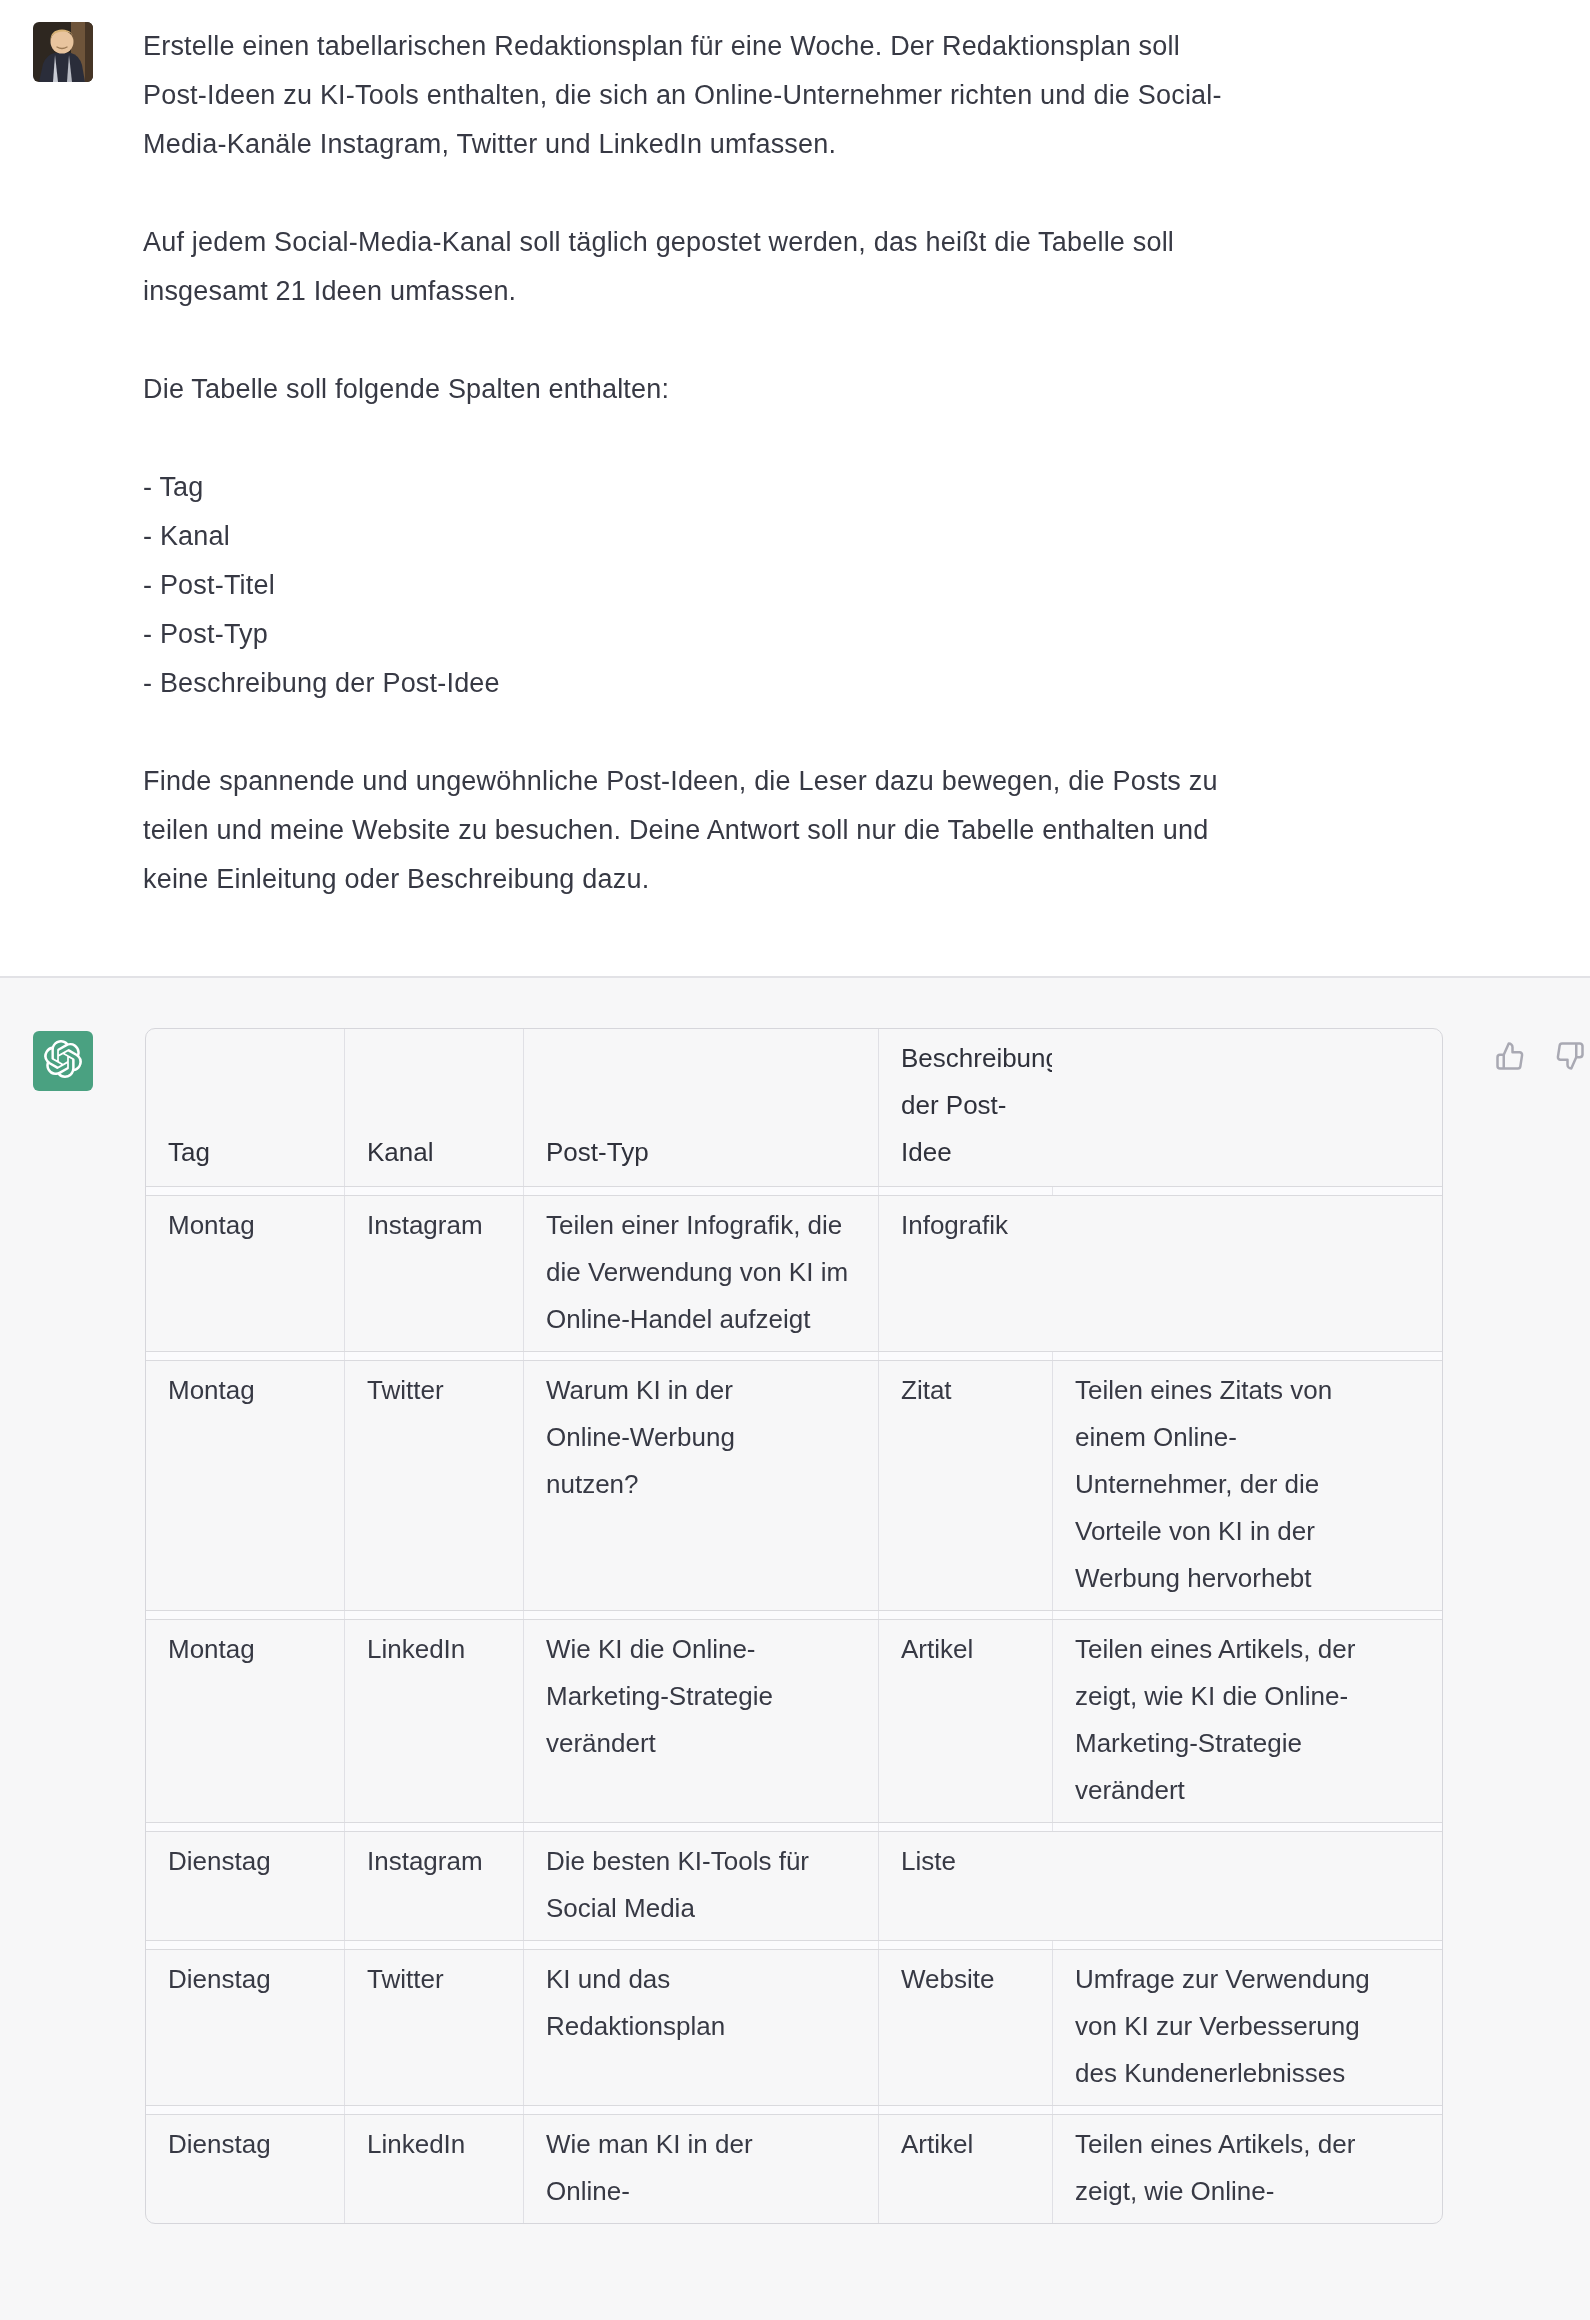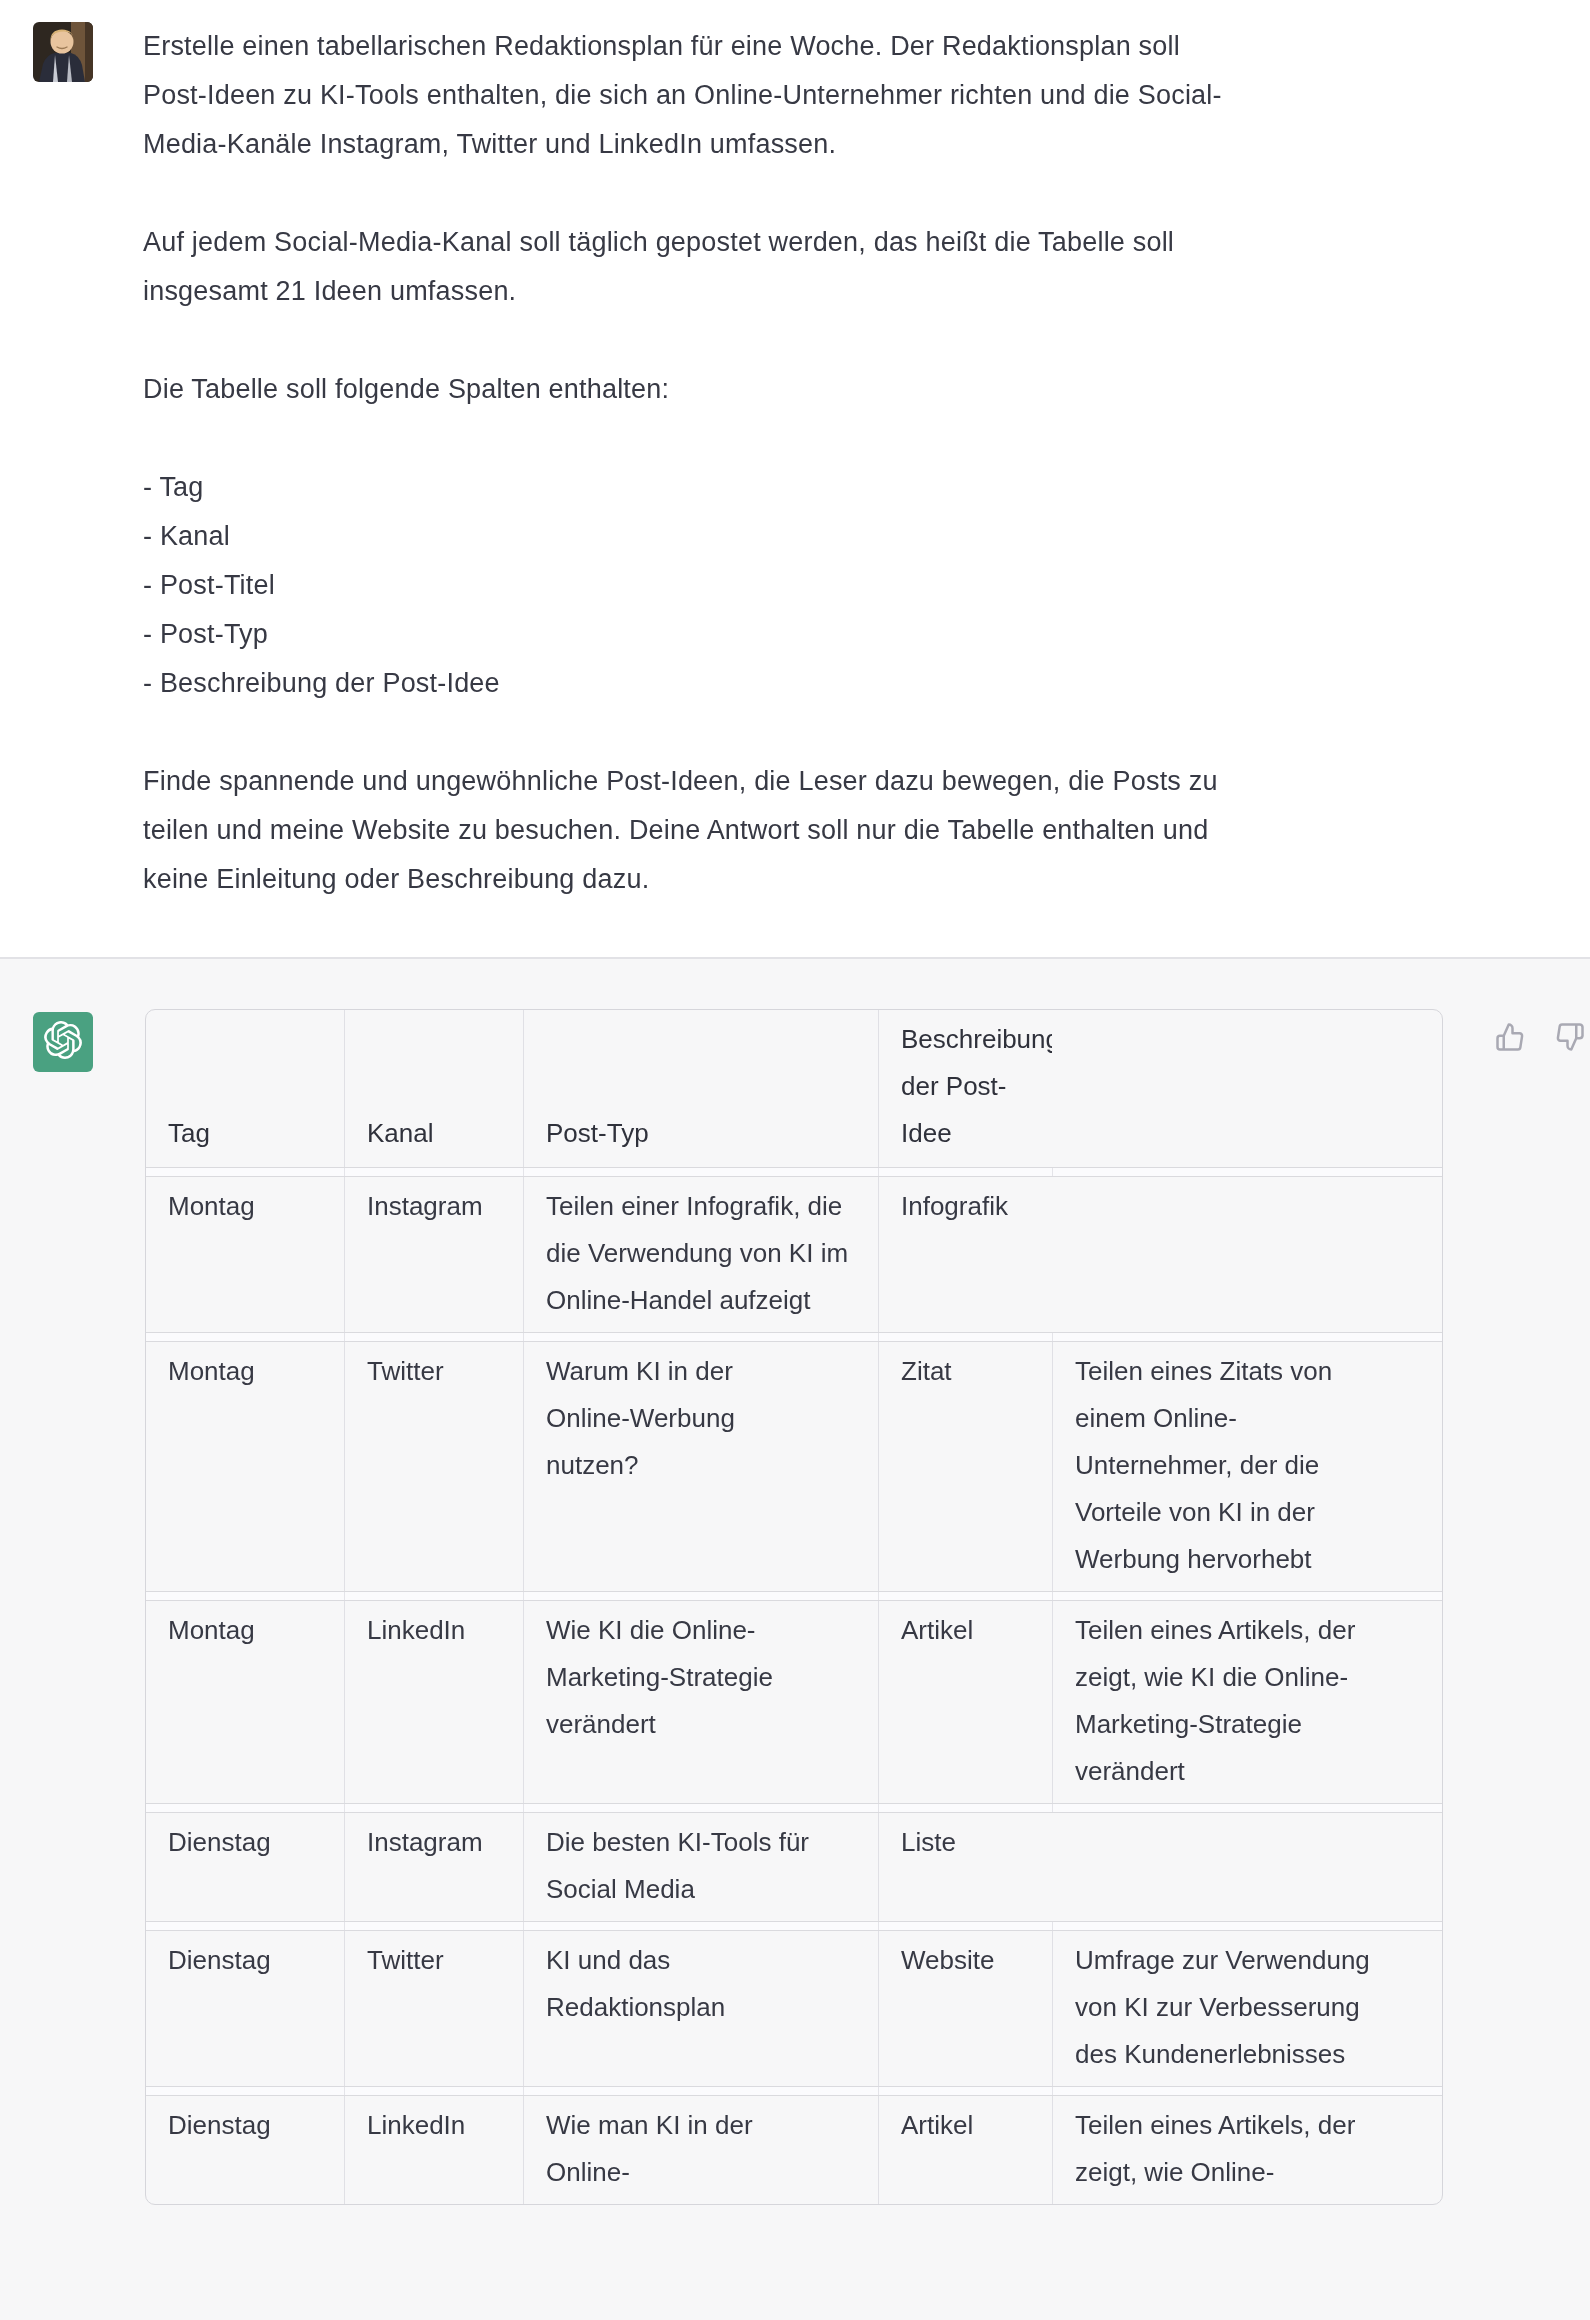--- a/index.html
+++ b/index.html
@@ -9,21 +9,21 @@
     overflow: hidden;
     display: flex; flex-direction: column;
     font-family: "Liberation Sans", "DejaVu Sans", sans-serif;
     color: #373944;
   }
 
   
   .user-section {
     background: #ffffff;
     display: flex;
-    padding: 22px 40px 53px 33px;
+    padding: 22px 40px 72px 33px;
     gap: 50px;
   }
   .avatar {
     width: 60px; height: 60px;
     border-radius: 6px;
     flex: 0 0 auto;
     overflow: hidden;
   }
   .user-text {
     font-size: 27px;

